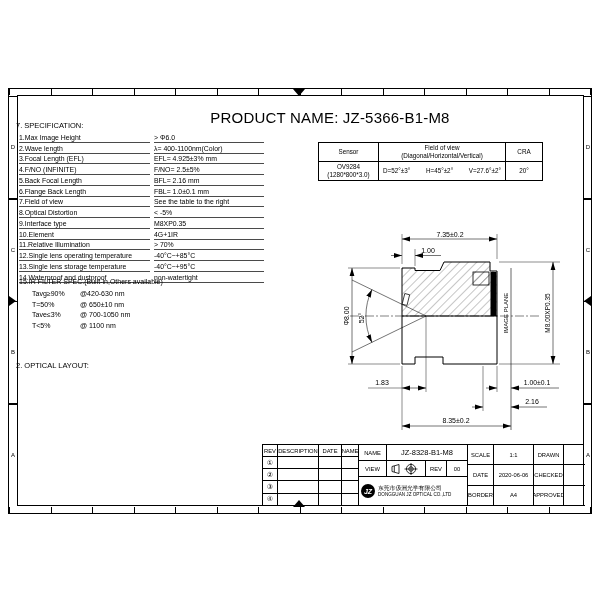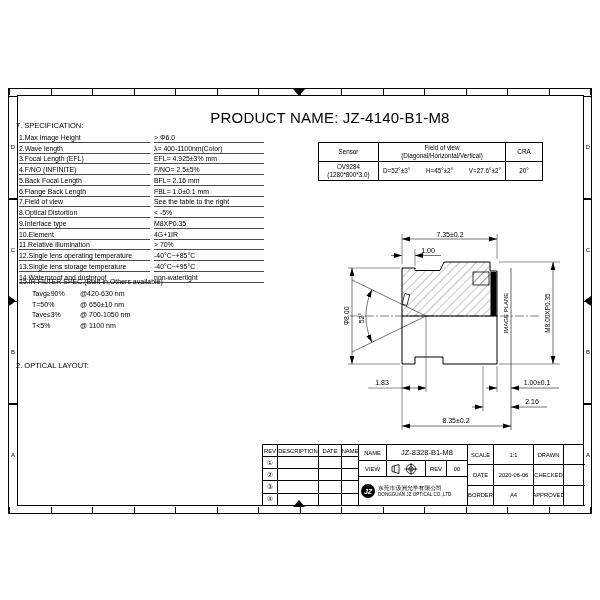--- a/index.html
+++ b/index.html
@@ -74,21 +74,21 @@
   <div class="abs arrow-left"></div>
   <div class="abs zone-letter" style="left:9px;top:144px">D</div>
   <div class="abs zone-letter" style="left:9px;top:247px">C</div>
   <div class="abs zone-letter" style="left:9px;top:349px">B</div>
   <div class="abs zone-letter" style="left:9px;top:452px">A</div>
   <div class="abs zone-letter" style="left:584px;top:144px">D</div>
   <div class="abs zone-letter" style="left:584px;top:247px">C</div>
   <div class="abs zone-letter" style="left:584px;top:349px">B</div>
   <div class="abs zone-letter" style="left:584px;top:452px">A</div>
 
-  <div class="abs product-title">PRODUCT NAME: JZ-4140-B1-M8</div>
+  <div class="abs product-title">PRODUCT NAME: JZ-5366-B1-M8</div>
 
   <div class="abs sec-heading" id="spec-head">7. SPECIFICATION:</div>
   <div class="abs" id="spec-rows">
     <div class="spec-row">
         <span class="spec-label">1.Max Image Height</span>
         <span class="spec-value">&gt; Φ6.0</span>
       </div>
     <div class="spec-row">
         <span class="spec-label">2.Wave length</span>
         <span class="spec-value">λ=  400-1100nm(Color)</span>

